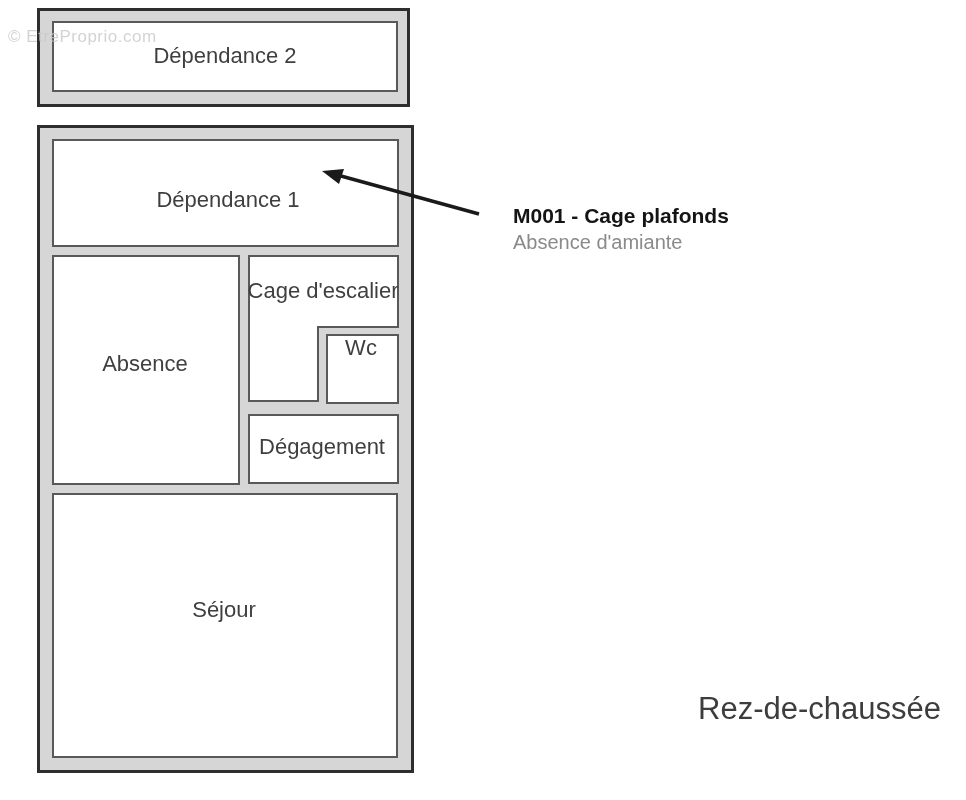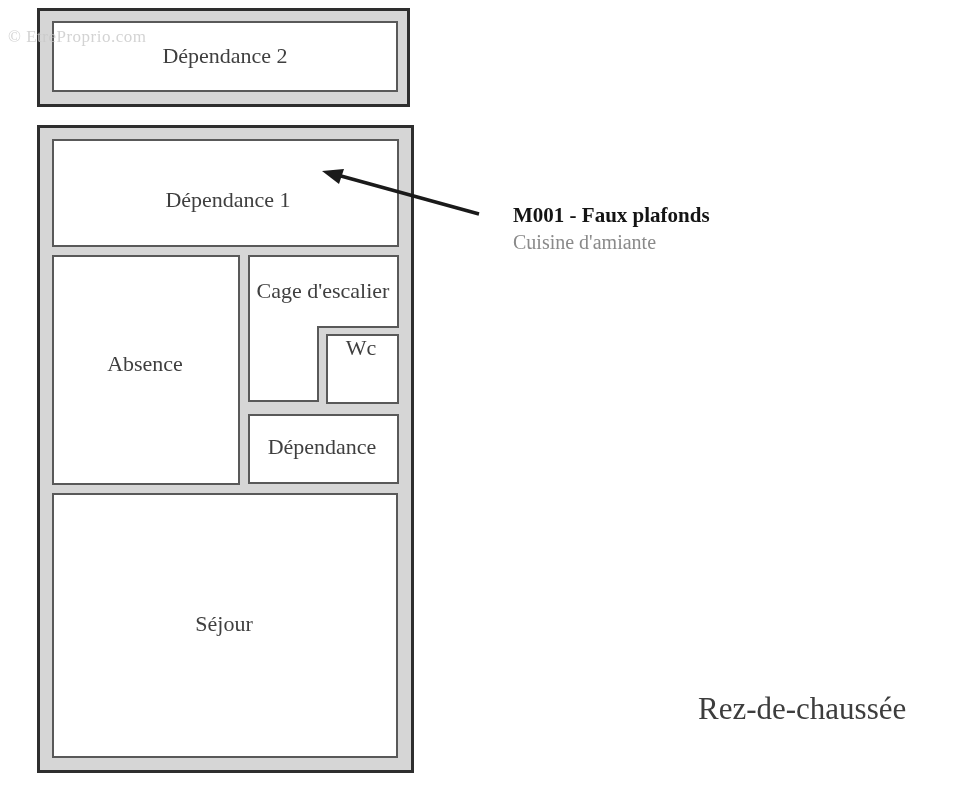--- a/index.html
+++ b/index.html
@@ -7,21 +7,20 @@
     padding: 0;
     background: #ffffff;
     font-family: "Liberation Sans", "DejaVu Sans", sans-serif;
   }
   #canvas {
     position: relative;
     width: 966px;
     height: 800px;
     background: var(--page-bg, #ffffff);
     overflow: hidden;
-    font-family: Liberation Serif, serif;
   }
   .outer-box {
     position: absolute;
     box-sizing: border-box;
     background: var(--outer-fill, #d6d6d6);
     border: 3px solid var(--outer-border, #2e2e2e);
     z-index: 1;
   }
   #dep2-outer { left: 37px; top: 8px;   width: 373px; height: 99px; }
   #main-outer { left: 37px; top: 125px; width: 377px; height: 648px; }
@@ -69,21 +68,21 @@
     font-size: 22px;
     color: var(--label-color, #3f3f3f);
     z-index: 4;
   }
   #label-dep2       { left: 225px; top: 56px; }
   #label-dep1       { left: 228px; top: 200px; }
   #label-cuisine    { left: 145px; top: 364px; }
   #label-cage       { left: 323px; top: 291px; }
   #label-wc         { left: 361px; top: 348px; }
   #label-degagement { left: 322px; top: 447px; }
-  #label-sejour     { left: 224px; top: 624px; }
+  #label-sejour     { left: 224px; top: 610px; }
 
   #annotation {
     position: absolute;
     left: 513px;
     top: 202px;
     z-index: 4;
   }
   #annotation-title {
     font-size: 21px;
     font-weight: bold;
@@ -139,23 +138,23 @@
     <polygon id="cage-shape" points="249,256 398,256 398,327 318,327 318,401 249,401"></polygon>
     <line id="annotation-arrow-line" x1="479" y1="214" x2="341" y2="176"></line>
     <polygon id="annotation-arrow-head" points="322,171 344,169 339,184"></polygon>
   </svg>
 
   <div id="label-dep2" class="room-label">Dépendance 2</div>
   <div id="label-dep1" class="room-label">Dépendance 1</div>
   <div id="label-cuisine" class="room-label">Absence</div>
   <div id="label-cage" class="room-label">Cage d'escalier</div>
   <div id="label-wc" class="room-label">Wc</div>
-  <div id="label-degagement" class="room-label">Dépendance</div>
+  <div id="label-degagement" class="room-label">Dégagement</div>
   <div id="label-sejour" class="room-label">Séjour</div>
 
   <div id="annotation">
-    <div id="annotation-title">M001 - Faux plafonds</div>
-    <div id="annotation-detail">Cuisine d'amiante</div>
+    <div id="annotation-title">M001 - Cage plafonds</div>
+    <div id="annotation-detail">Absence d'amiante</div>
   </div>
 
   <div id="floor-title">Rez-de-chaussée</div>
 
 </div>
 
 </body></html>

